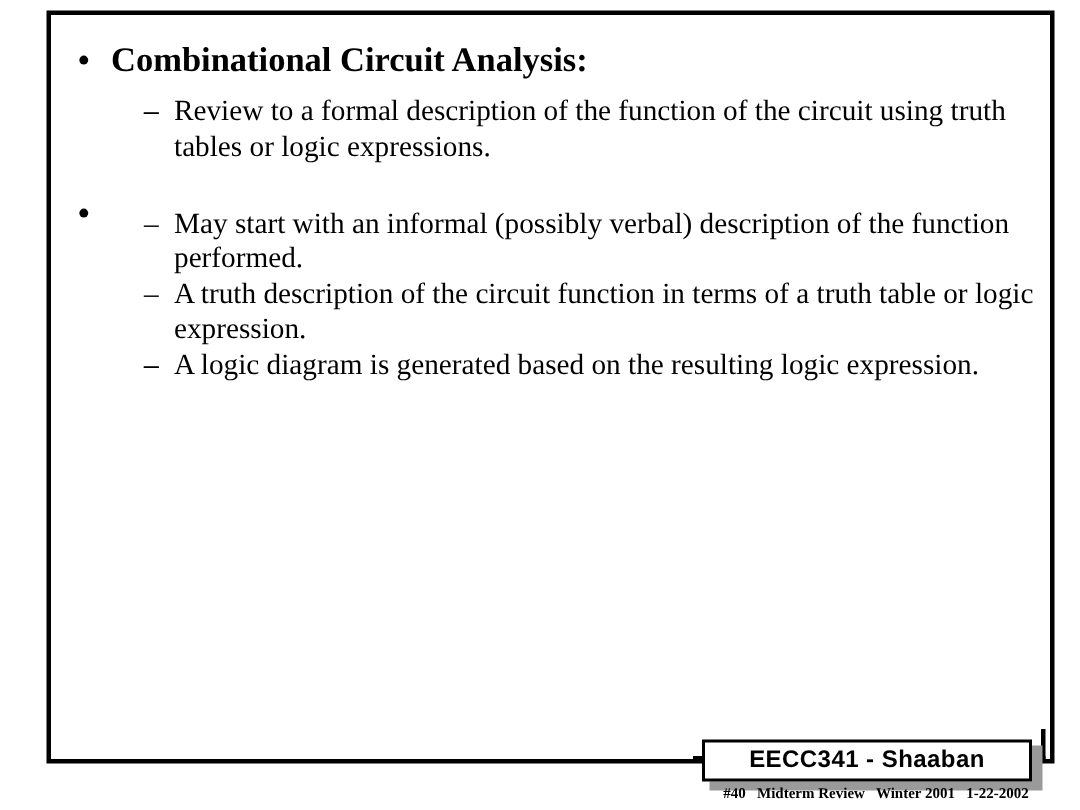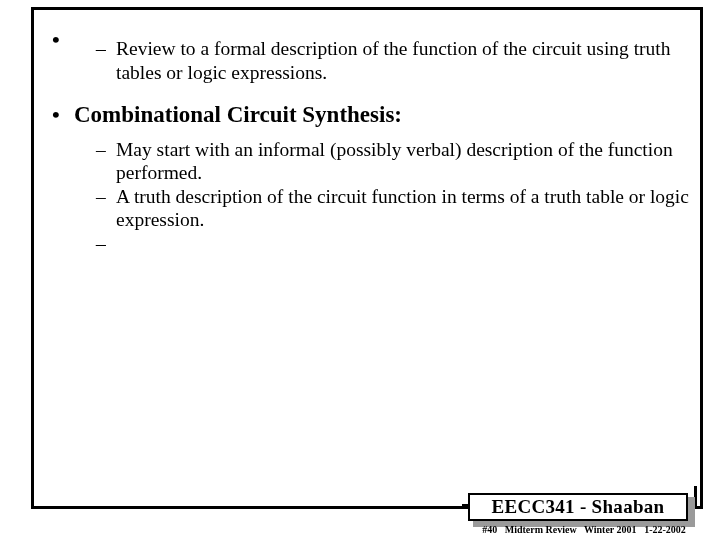--- a/index.html
+++ b/index.html
@@ -131,22 +131,22 @@
     width: 220px;
     height: 28px;
     background: #ffffff;
     border: 2px solid #000000;
     box-sizing: border-box;
     display: flex;
     align-items: center;
     justify-content: center;
   }
   #footer .box-label {
-    font-family: Liberation Serif, serif;
-    font-size: 19px;
+    font-family: Liberation Sans, sans-serif;
+    font-size: 16px;
     font-weight: bold;
     color: #000000;
     letter-spacing: 0.3px;
     white-space: nowrap;
   }
   #footer .meta {
     position: absolute;
     left: 8px;
     top: 38px;
     width: 228px;
@@ -164,58 +164,59 @@
 <body>
 
 <div id="slide">
 
   <div id="content-frame">
 
     <div id="body-text">
 
       <div class="l1">
         <span class="marker">•</span>
+        <span>Combinational Circuit Analysis:</span>
       </div>
 
       <div class="block-gap-a"></div>
 
       <div class="l2">
         <span class="marker">–</span>
       </div>
 
       <div class="l2">
         <span class="marker">–</span>
         <span>Review to a formal description of the function of the circuit using truth tables or logic expressions.</span>
       </div>
 
       <div class="block-gap-b"></div>
 
       <div class="l1">
         <span class="marker">•</span>
-        <span>Combinational Circuit Synthesis:</span>
       </div>
 
       <div class="block-gap-c"></div>
 
       <div class="l2">
         <span class="marker">–</span>
         <span>May start with an informal (possibly verbal) description of the function performed.</span>
       </div>
 
       <div class="l2">
         <span class="marker">–</span>
         <span>A truth description of the circuit function in terms of a truth table or logic expression.</span>
       </div>
 
       <div class="l2">
         <span class="marker">–</span>
       </div>
 
       <div class="l2">
         <span class="marker">–</span>
+        <span>A logic diagram is generated based on the resulting logic expression.</span>
       </div>
 
     </div>
 
   </div>
 
   <div id="footer">
     <div class="tab-left"></div>
     <div class="tab-right"></div>
     <div class="tab-right-h"></div>

